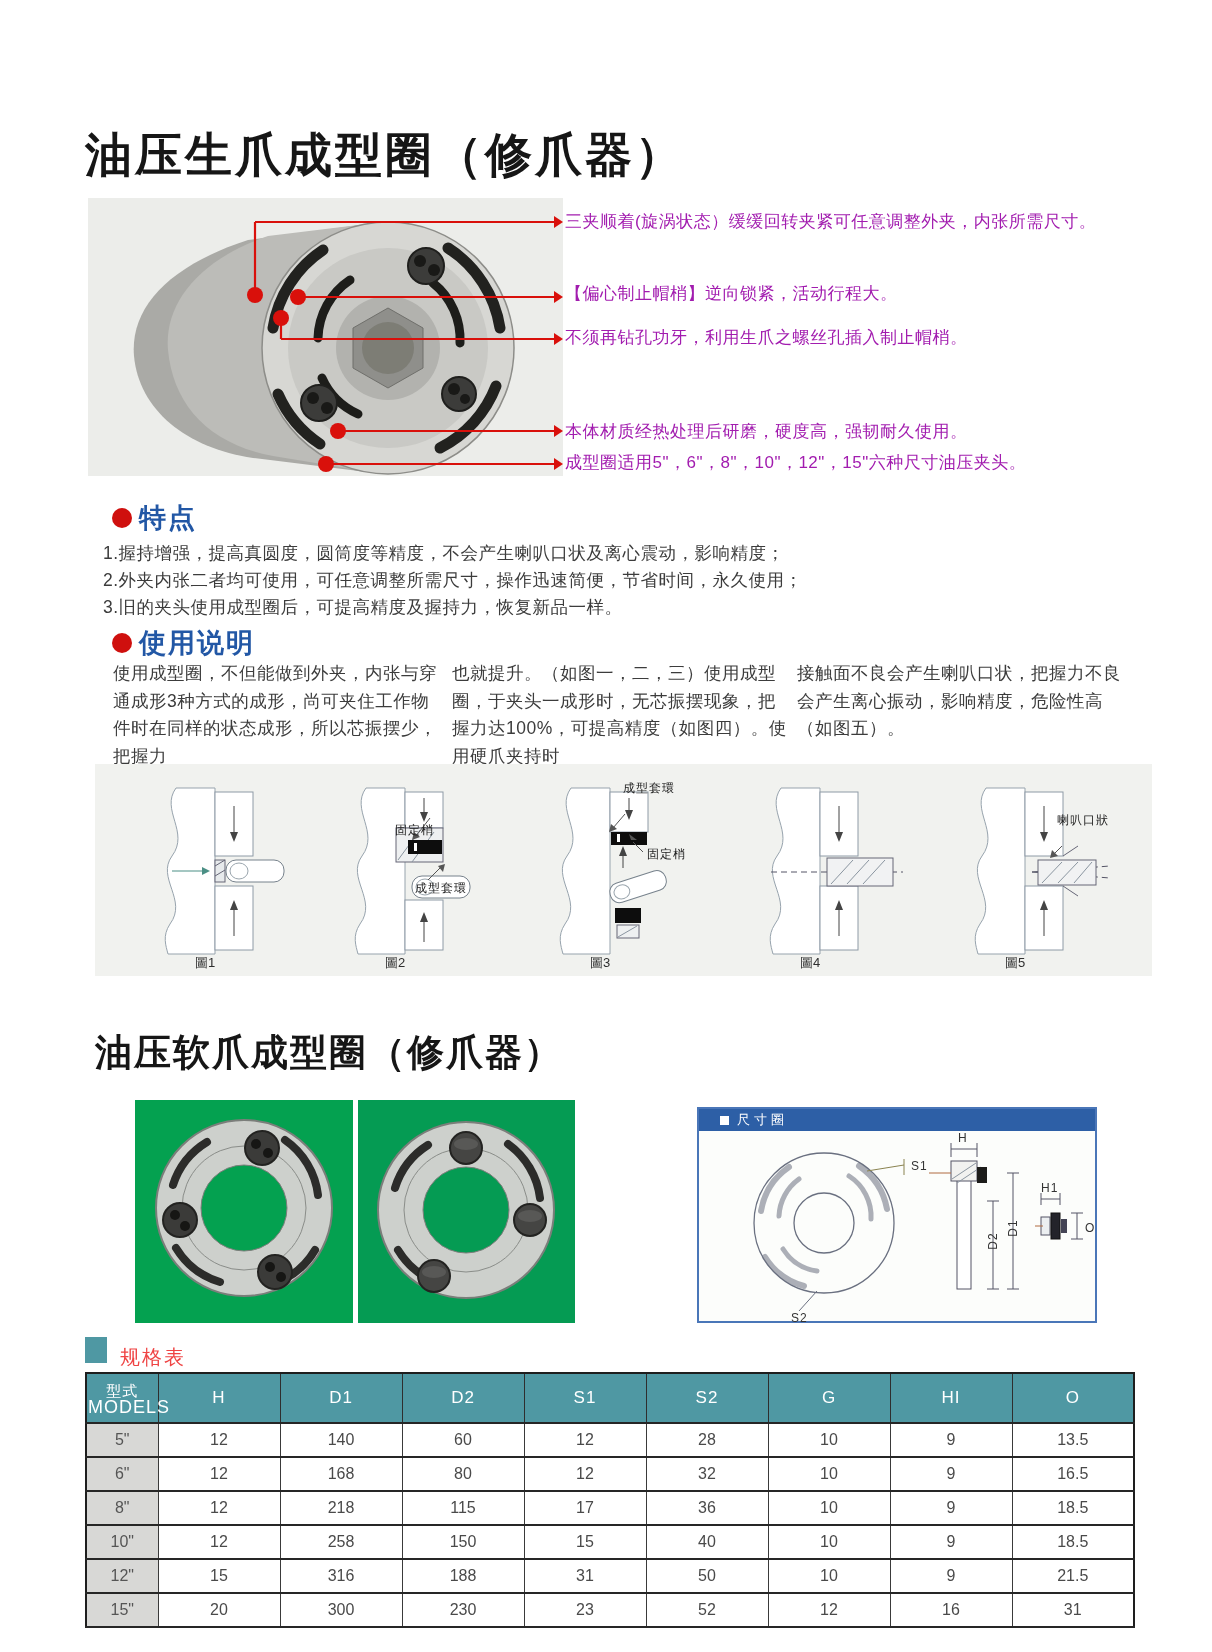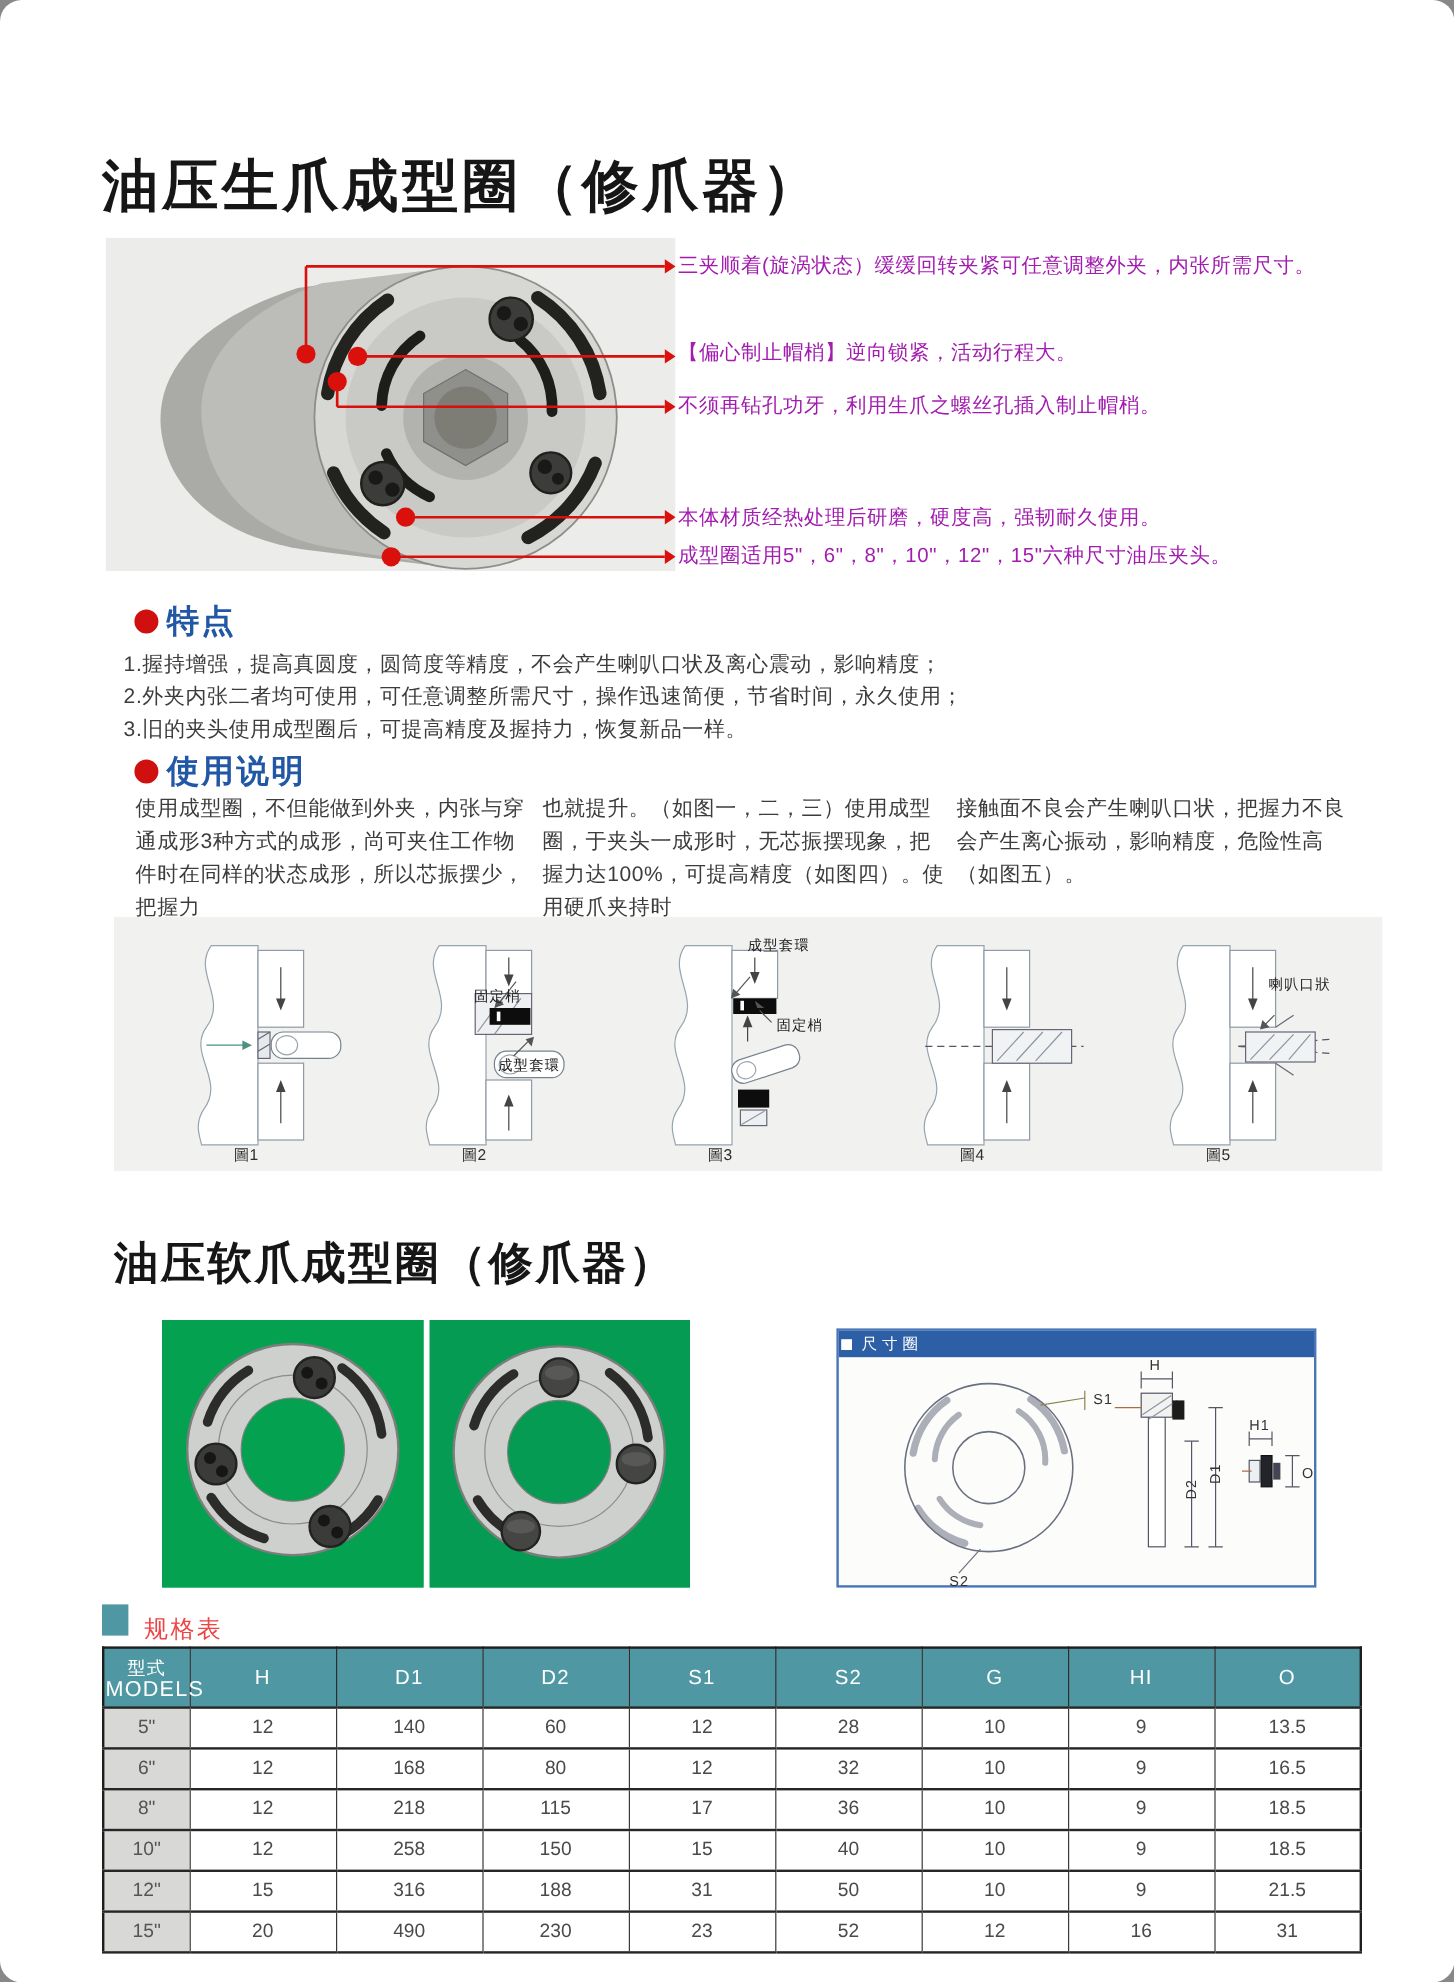--- a/index.html
+++ b/index.html
@@ -1,17 +1,17 @@
 <!DOCTYPE html>
 <html><head>
 <meta charset="utf-8">
 <style>
   html,body{margin:0;padding:0;background:#888;}
   #page{position:relative;width:1212px;height:1652px;background:#ffffff;
-        font-family:"Liberation Sans","DejaVu Sans",sans-serif;overflow:hidden;border-radius:18px;}
+        font-family:"Liberation Sans","DejaVu Sans",sans-serif;overflow:hidden;}
   
   .main-title{position:absolute;left:85px;top:124px;font-size:47px;font-weight:bold;
               color:#161616;letter-spacing:3px;}
   .sub-title{position:absolute;left:95px;top:1028px;font-size:37px;font-weight:bold;
              color:#161616;letter-spacing:2px;}
   
   .photo-wrap{position:absolute;left:88px;top:198px;width:475px;height:278px;}
   
   .callout{position:absolute;left:565px;width:580px;font-size:17px;color:#a21caf;
            letter-spacing:0.5px;line-height:22px;}
@@ -27,21 +27,21 @@
   .fig-strip{position:absolute;left:95px;top:764px;width:1057px;height:212px;background:#f1f2ef;}
   .fig-cell{position:absolute;top:20px;width:190px;height:172px;}
   .fig-label{position:absolute;top:190px;font-size:13px;color:#2e2e2e;width:190px;text-align:center;}
   .diagram-note{position:absolute;font-size:12px;color:#222;letter-spacing:1px;}
   
   .green-photo{position:absolute;top:1100px;height:223px;background:#04a150;}
   
   .dim-box{position:absolute;left:697px;top:1107px;width:400px;height:216px;background:#fcfdfb;
            border:2px solid #4a76b8;box-sizing:border-box;}
   .dim-head{height:22px;background:#2d5fa6;display:flex;align-items:center;gap:8px;
-            padding-left:2px;color:#fff;font-size:13px;letter-spacing:4px;}
+            padding-left:21px;color:#fff;font-size:13px;letter-spacing:4px;}
   .dim-head .sq{width:9px;height:9px;background:#fff;flex:0 0 auto;}
   
   .spec-label{position:absolute;left:120px;top:1344px;font-size:20px;color:#ef4444;letter-spacing:2px;}
   .spec-sq{position:absolute;left:85px;top:1337px;width:22px;height:26px;background:#4f98a3;}
   table.spec{position:absolute;left:85px;top:1372px;border-collapse:collapse;table-layout:fixed;
              width:1048px;font-family:inherit;padding-left:28px;}
   table.spec th{background:#4f98a3;color:#ffffff;font-weight:normal;font-size:17px;height:46px;
                 border:1px solid #2e2e2e;letter-spacing:1px;}
   table.spec th .l1{display:block;font-size:15px;line-height:17px;}
   table.spec th .l2{display:block;font-size:18px;line-height:16px;}
@@ -446,21 +446,21 @@
         <td>188</td>
         <td>31</td>
         <td>50</td>
         <td>10</td>
         <td>9</td>
         <td>21.5</td>
       </tr>
       <tr>
         <td class="model">15"</td>
         <td>20</td>
-        <td>490</td>
+        <td>300</td>
         <td>230</td>
         <td>23</td>
         <td>52</td>
         <td>12</td>
         <td>16</td>
         <td>31</td>
       </tr>
     </tbody>
   </table>
 

